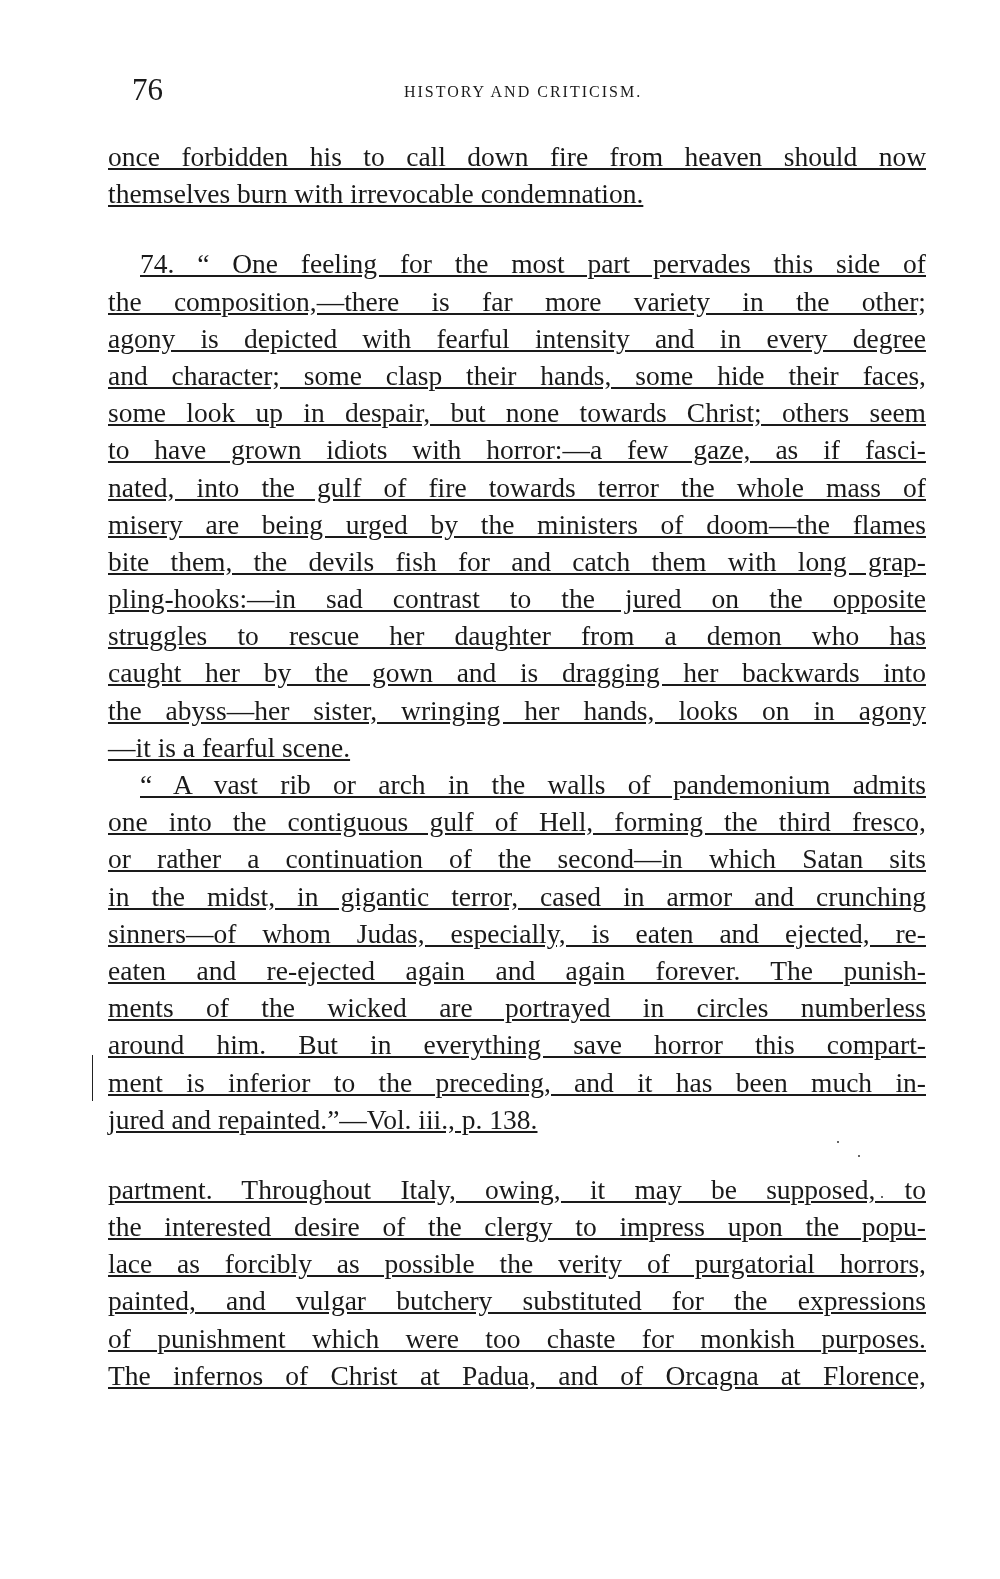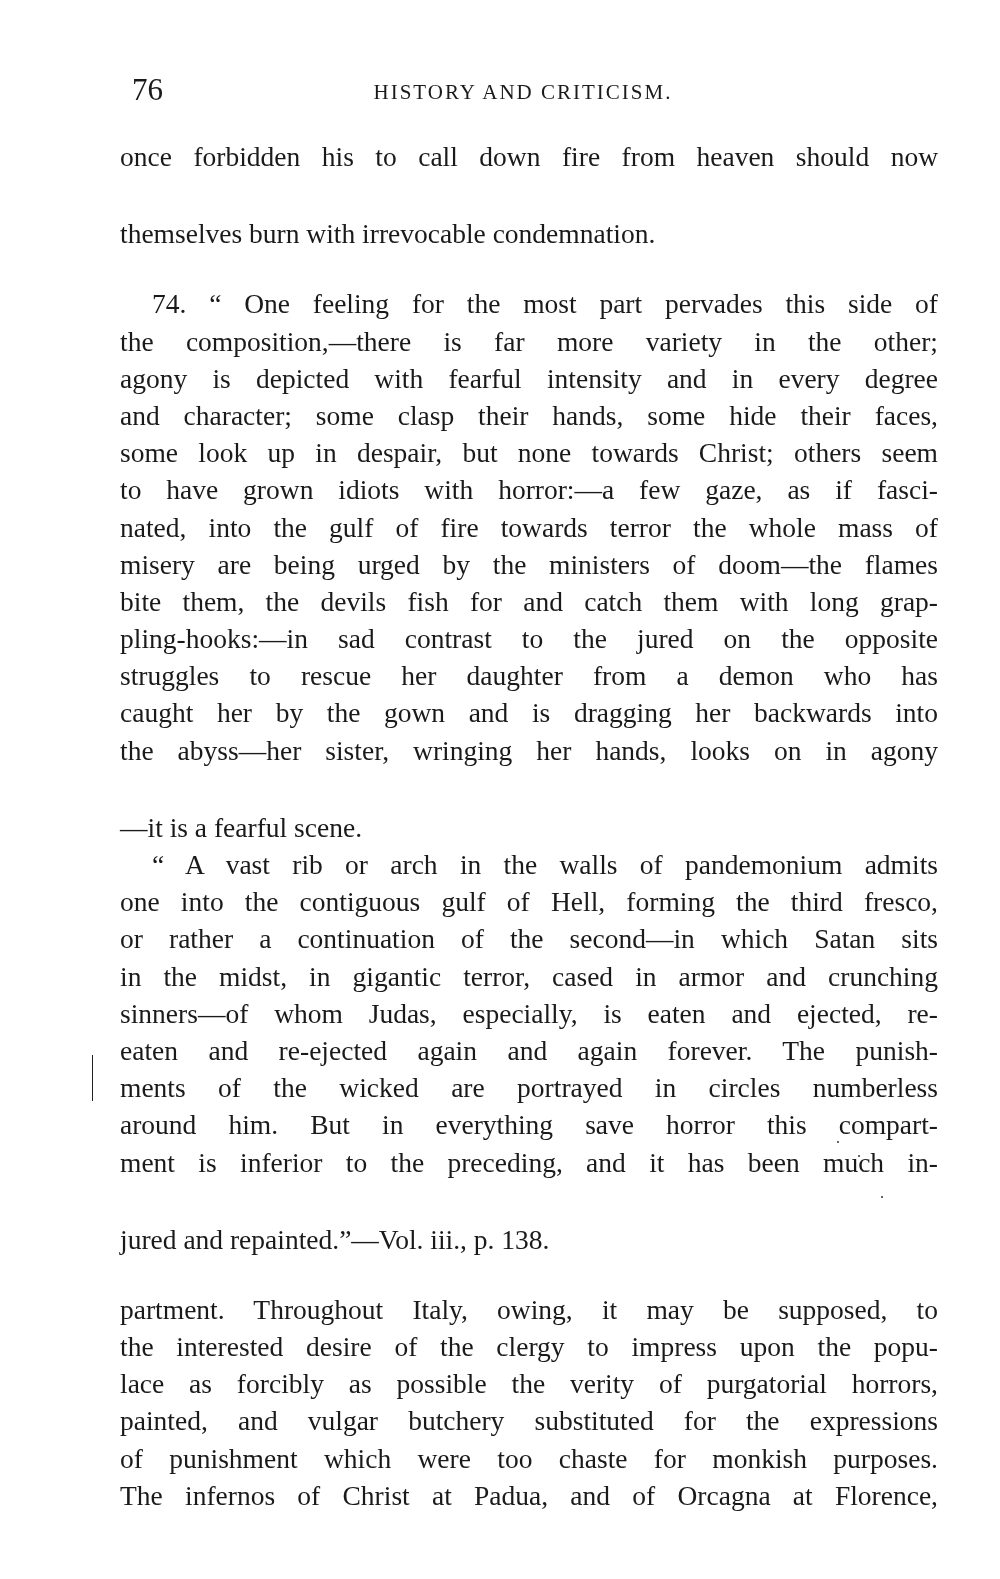--- a/index.html
+++ b/index.html
@@ -36,43 +36,43 @@
       font-size: 31px;
       line-height: 36px;
       margin-left: 20px;
     }
     .running-head {
       position: absolute;
       left: 0;
       width: 822px;
       top: 2px;
       text-align: center;
-      font-size: 21px;
+      font-size: 16px;
       letter-spacing: 2px;
       line-height: 36px;
     }
     .body-text {
       position: absolute;
-      left: 120px;
+      left: 108px;
       width: 818px;
       top: 138px;
+      text-decoration: underline;
     }
     .line {
       display: block;
       height: 37.2px;
       line-height: 37.2px;
       font-size: 27.5px;
       text-align: justify;
       text-align-last: justify;
       white-space: nowrap;
       overflow: visible;
     }
     .line.last {
       text-align-last: left;
-      margin-top: 40px;
     }
     .line.indent {
       padding-left: 32px;
     }
     .para-gap {
       display: block;
       height: 33px;
     }
     .margin-mark {
       position: absolute;

